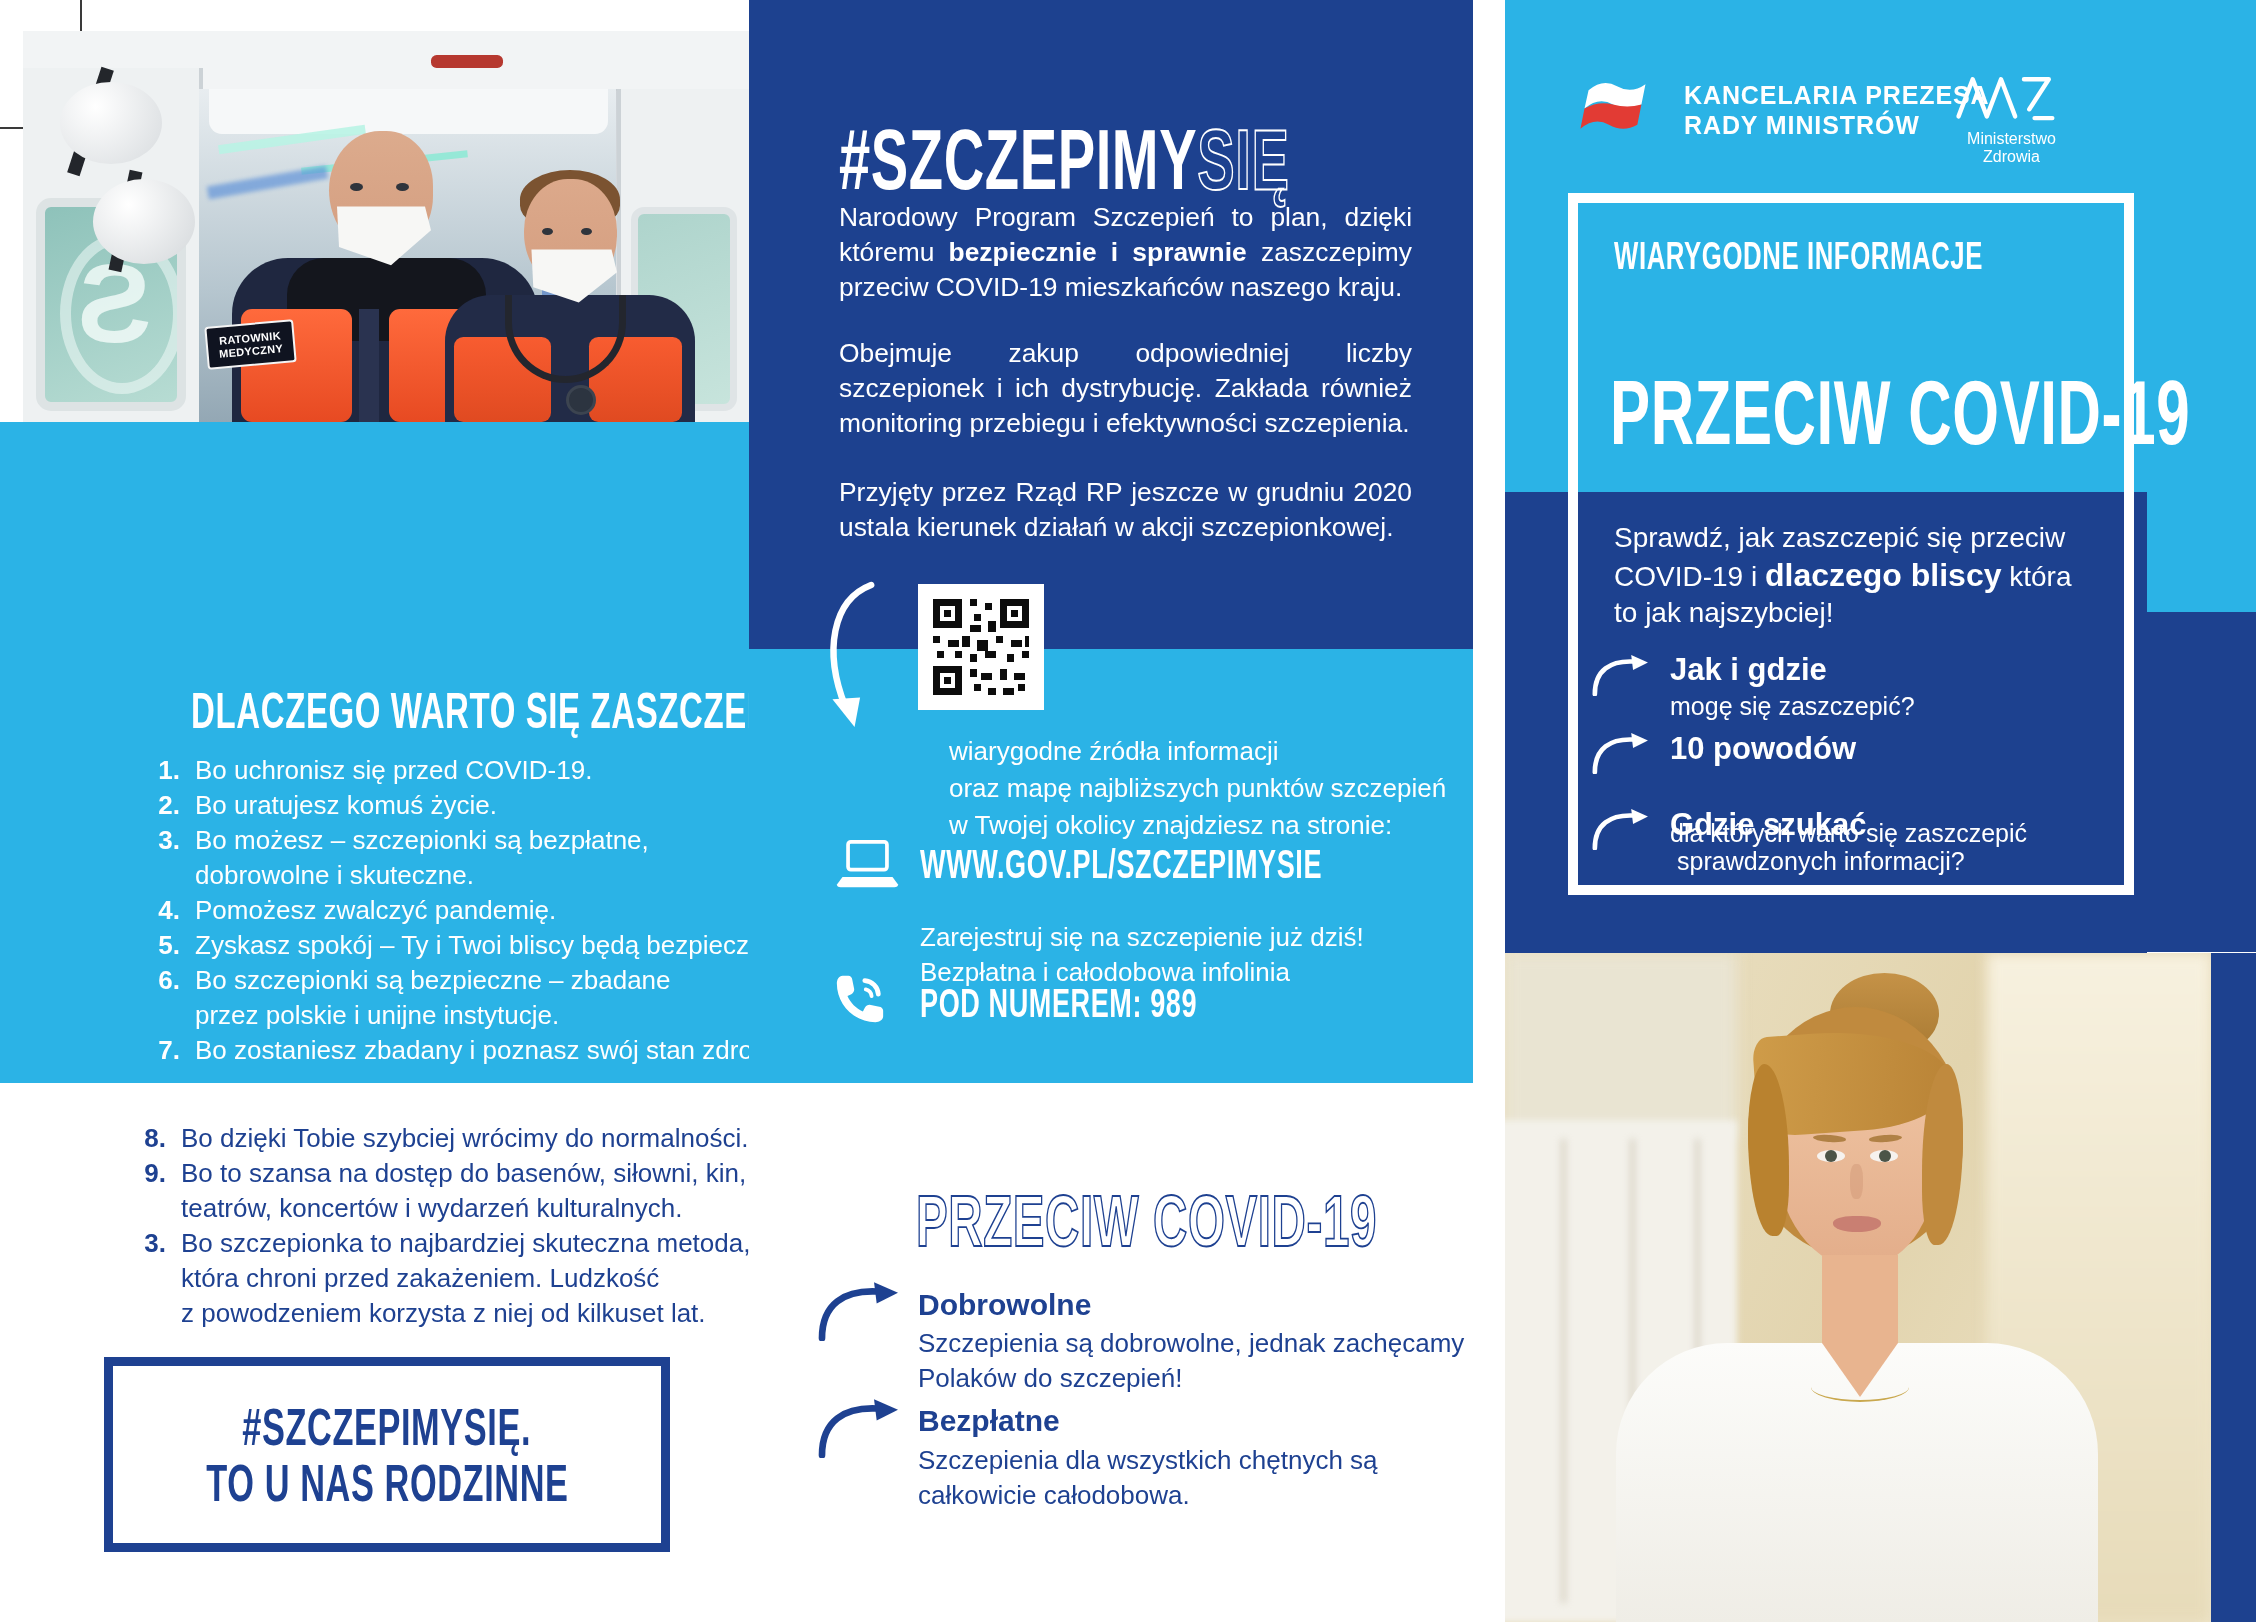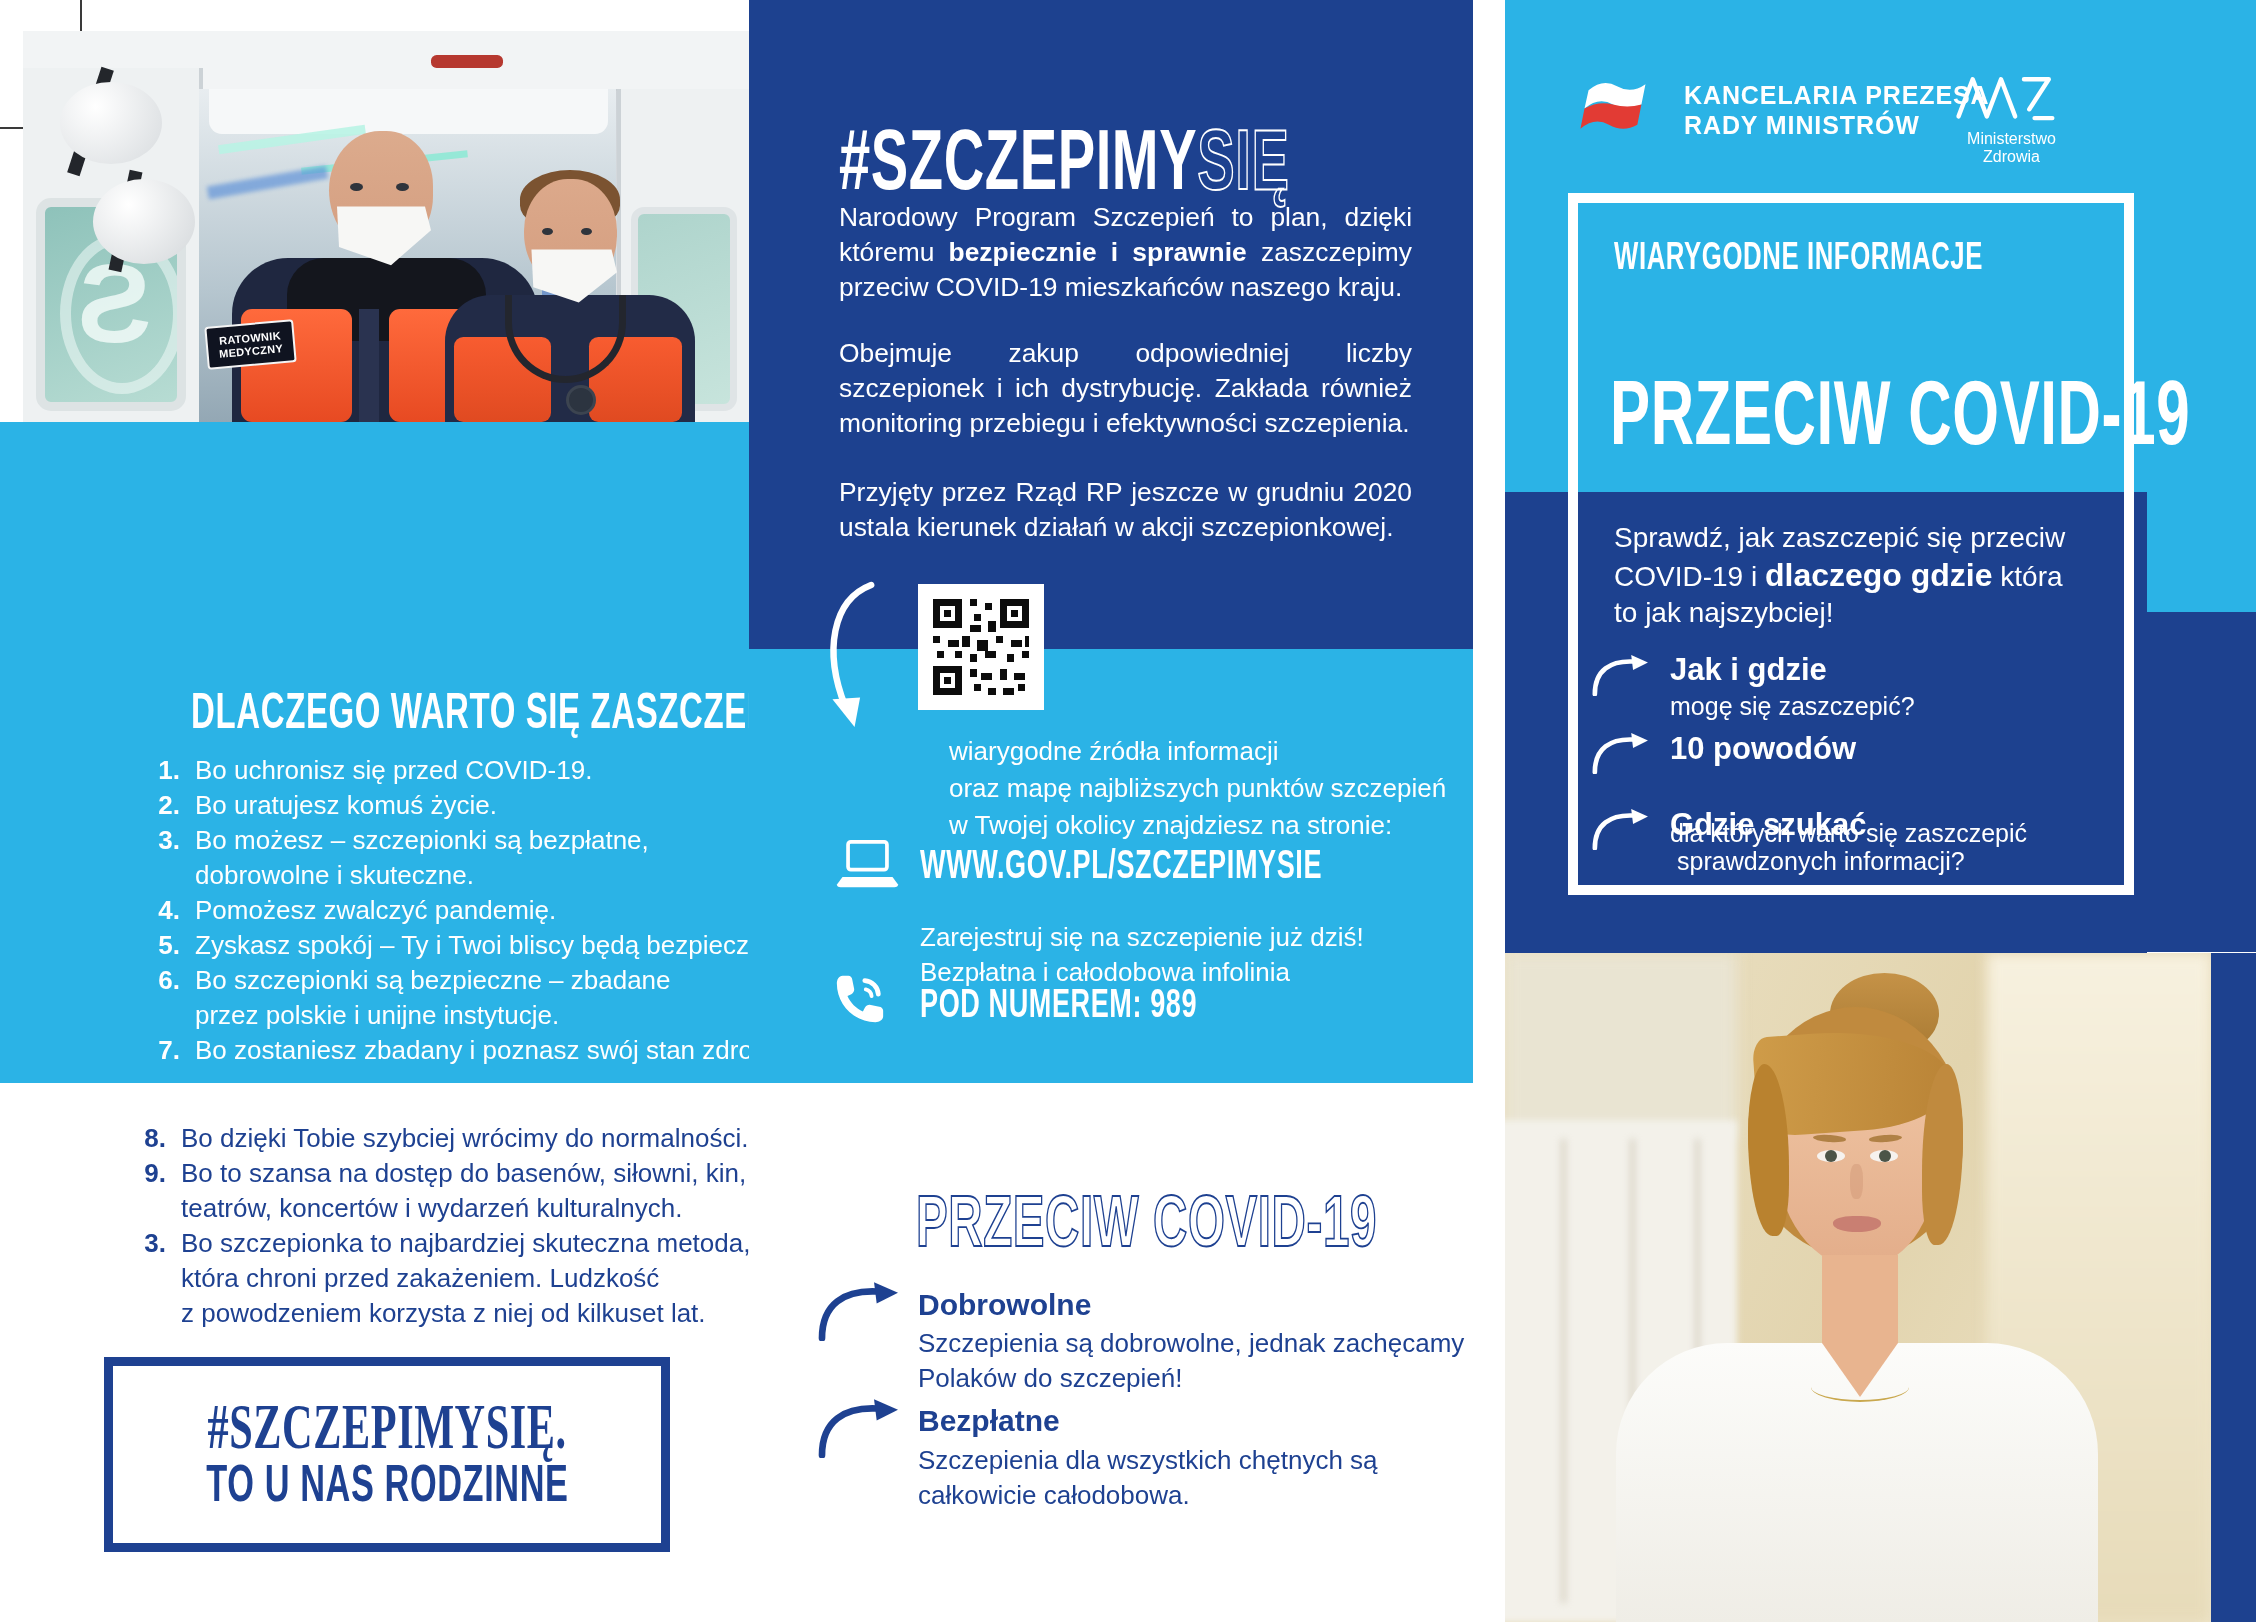--- a/index.html
+++ b/index.html
@@ -147,21 +147,21 @@
       </div>
     <div class="row">
         <span class="num">3.</span>
         <span class="pre">Bo szczepionka to najbardziej skuteczna metoda,
 która chroni przed zakażeniem. Ludzkość
 z powodzeniem korzysta z niej od kilkuset lat.</span>
       </div>
   </div>
 
   <div class="abs hashbox" style="left:104px;top:1357px;width:566px;height:195px;">
-    <div class="navy" style="font-size:64px;line-height:56px;font-family:Liberation Serif, serif;"><span class="cond cond-c">#SZCZEPIMYSIĘ.</span></div>
+    <div class="navy" style="font-size:52px;line-height:56px;"><span class="cond cond-c">#SZCZEPIMYSIĘ.</span></div>
     <div class="navy" style="font-size:52px;line-height:56px;"><span class="cond cond-c">TO U NAS RODZINNE</span></div>
   </div>
 
   <div class="abs bg-navy" style="left:749px;top:0;width:724px;height:649px;"></div>
   <div class="abs bg-cyan" style="left:749px;top:649px;width:724px;height:434px;"></div>
 
   <div class="abs" style="left:839px;top:117px;font-size:85px;line-height:85px;">
     <span class="cond"><span class="white">#SZCZEPIMY</span><span class="outline-w">SIĘ</span></span>
   </div>
 
@@ -283,21 +283,21 @@
 
   <div class="abs white" style="left:1614px;top:234px;font-size:39px;line-height:43px;">
     <span class="cond">WIARYGODNE INFORMACJE</span>
   </div>
   <div class="abs white" style="left:1610px;top:367px;font-size:91px;line-height:91px;">
     <span class="cond">PRZECIW COVID-19</span>
   </div>
 
   <div class="abs white" style="left:1614px;top:519px;font-size:28px;line-height:37px;">Sprawdź, jak zaszczepić się przeciw</div>
   <div class="abs white" style="left:1614px;top:557px;font-size:28px;line-height:37px;">
-    <span>COVID-19 i </span><b style="font-size:32px;">dlaczego gdzie</b><span> która</span>
+    <span>COVID-19 i </span><b style="font-size:32px;">dlaczego bliscy</b><span> która</span>
   </div>
   <div class="abs white" style="left:1614px;top:594px;font-size:28px;line-height:37px;">to jak najszybciej!</div>
 
   <svg class="abs" style="left:1592px;top:655px;" width="56" height="41" viewBox="0 0 60 44">
     <path d="M3 42 C3 16 20 6 44 7" stroke="#ffffff" stroke-width="5" fill="none" stroke-linecap="round"></path>
     <polygon points="42,0 60,8 44,16" fill="#ffffff"></polygon>
   </svg>
   <div class="abs white" style="left:1670px;top:651px;font-size:31px;font-weight:700;line-height:37px;">Jak i gdzie</div>
   <div class="abs white" style="left:1670px;top:690px;font-size:25px;line-height:33px;">mogę się zaszczepić?</div>
 

